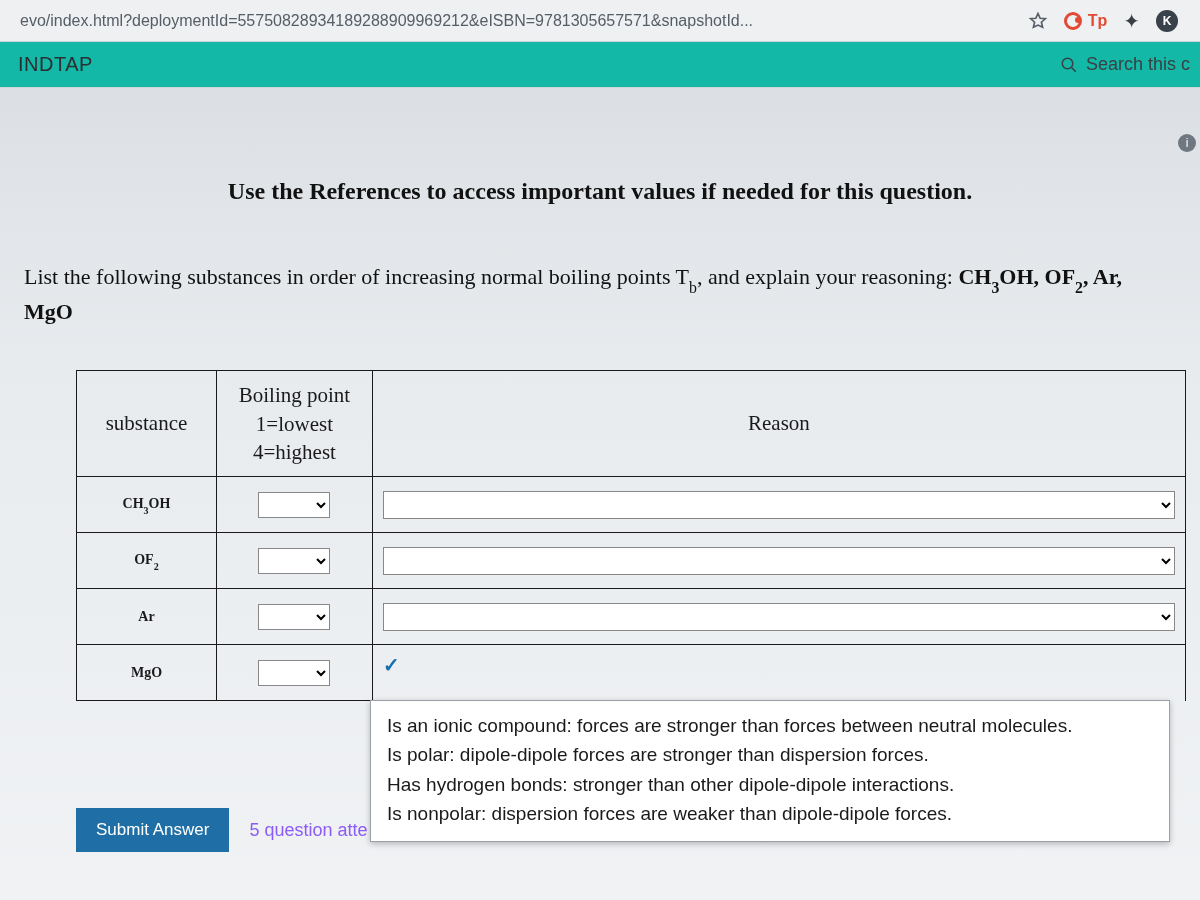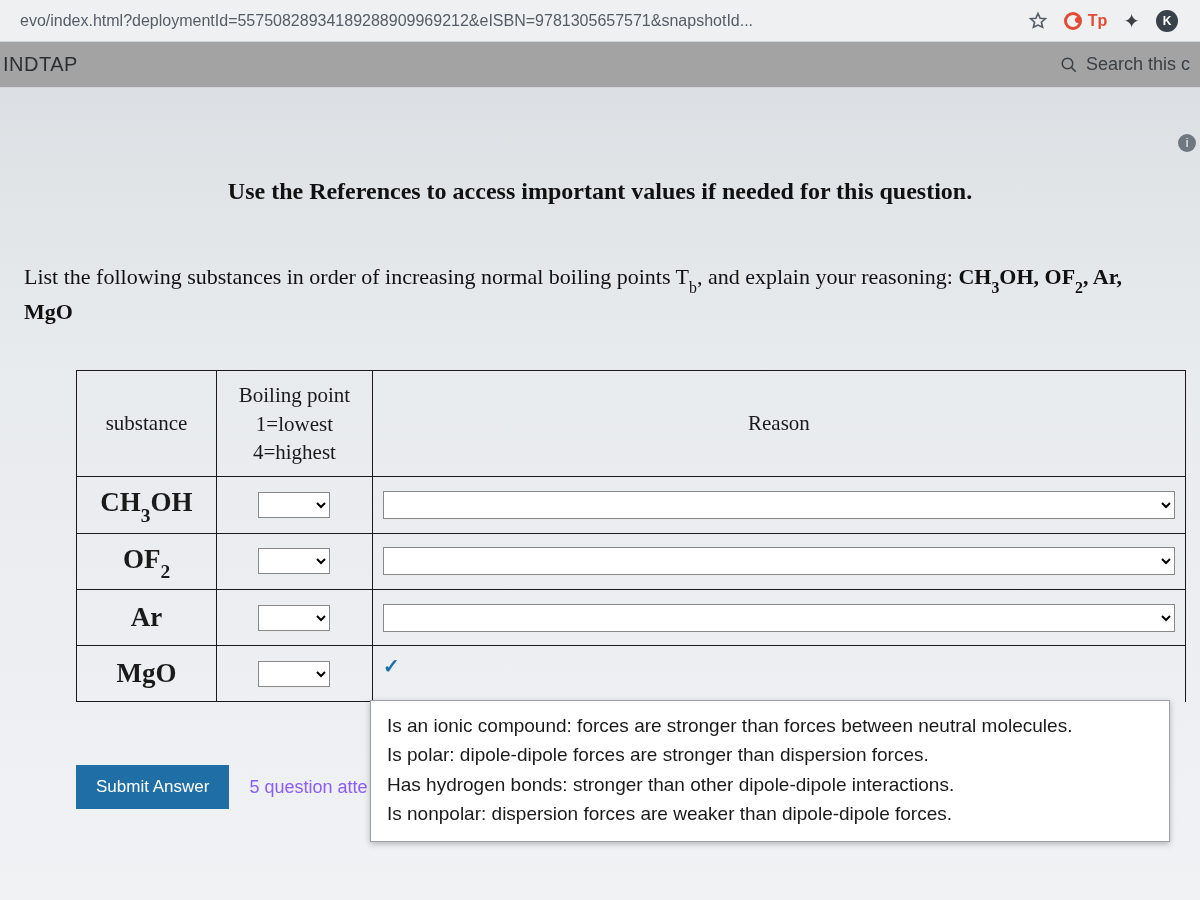--- a/index.html
+++ b/index.html
@@ -35,25 +35,25 @@
   .tp-o::after{content:"";position:absolute;top:2px;right:-2px;width:6px;height:6px;background:#e24a33;border-radius:50%;}
   .puzzle-icon { color:#3b3f44; font-size:20px;}
   .circle-k {
     width: 22px; height: 22px; border-radius: 50%;
     background:#39414a; color:#fff; font-size:12px; font-family:Arial; font-weight:bold;
   }
 
   
   .toolbar {
     height: 46px;
-    background: #a3a3a3;
+    background: #14b8a6;
     display: flex;
     align-items: center;
     justify-content: space-between;
-    padding: 0 10px 0 3px;
+    padding: 0 10px 0 18px;
     font-family: Arial, Helvetica, sans-serif;
     border-bottom: 1px solid #d2d6da;
     text-align: center;
   }
   .brand { font-size: 20px; letter-spacing: .5px; color:#2b2f33; }
   .search-area { display:flex; align-items:center; gap:8px; color:#3a3f44; font-size:18px; }
   .search-area svg { width:18px;height:18px; stroke:#3a3f44; fill:none; stroke-width:2;}
   .info-dot {
     position:absolute; right:4px; top:134px;
     width:18px;height:18px;border-radius:50%;
@@ -93,21 +93,21 @@
   }
   table.bp th {
     font-weight: 400;
     font-size: 21px;
     text-align: center;
     background: transparent;
   }
   table.bp th.col-order { line-height:1.35; }
   table.bp td.sub-cell {
     text-align: center;
-    font-size: 27px;
+    font-size: 14px;
     font-weight: 700;
     height: 56px;
     width: 140px;
   }
   table.bp td.order-cell {
     text-align: center;
     width: 156px;
   }
   table.bp td.reason-cell { width: 814px; padding:8px 10px; position:relative;}
   .mini-select {
@@ -142,21 +142,21 @@
     font-size: 19px;
     line-height: 1.55;
     color:#1a1a1a;
     z-index: 50;
   }
   .dropdown-pop .opt { white-space: nowrap; overflow:hidden; text-overflow:ellipsis;}
   
   
   .footer-row {
     position: absolute;
-    left: 76px; top: 765px;
+    left: 76px; top: 808px;
     display:flex; align-items:center; gap:20px;
   }
   .submit-btn {
     background:#1f6fa6;
     color:#fff;
     border:none;
     font-family: Arial, Helvetica, sans-serif;
     font-size: 17px;
     padding: 12px 20px;
     cursor:pointer;

